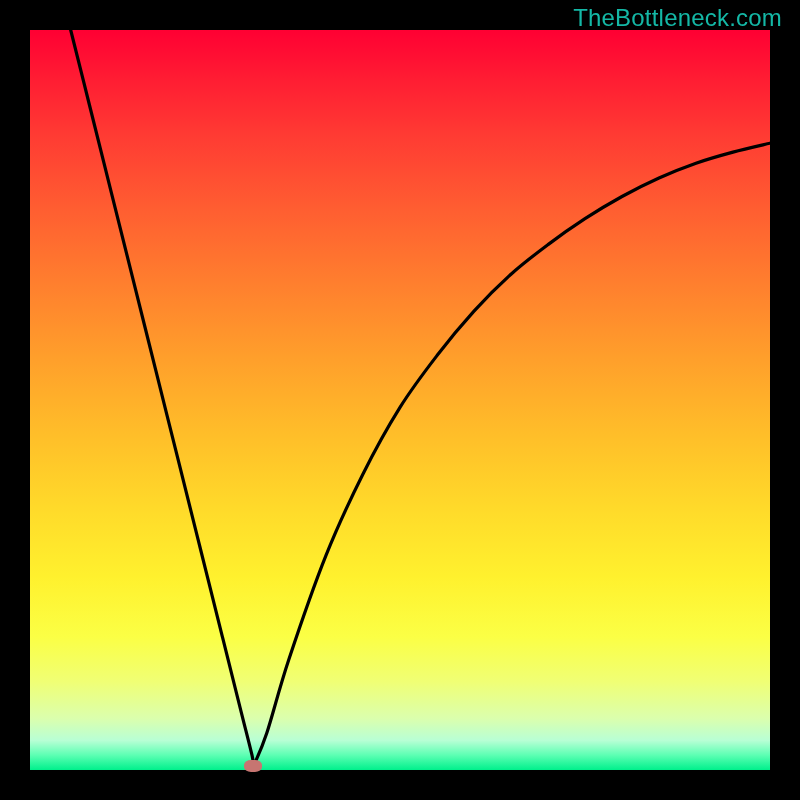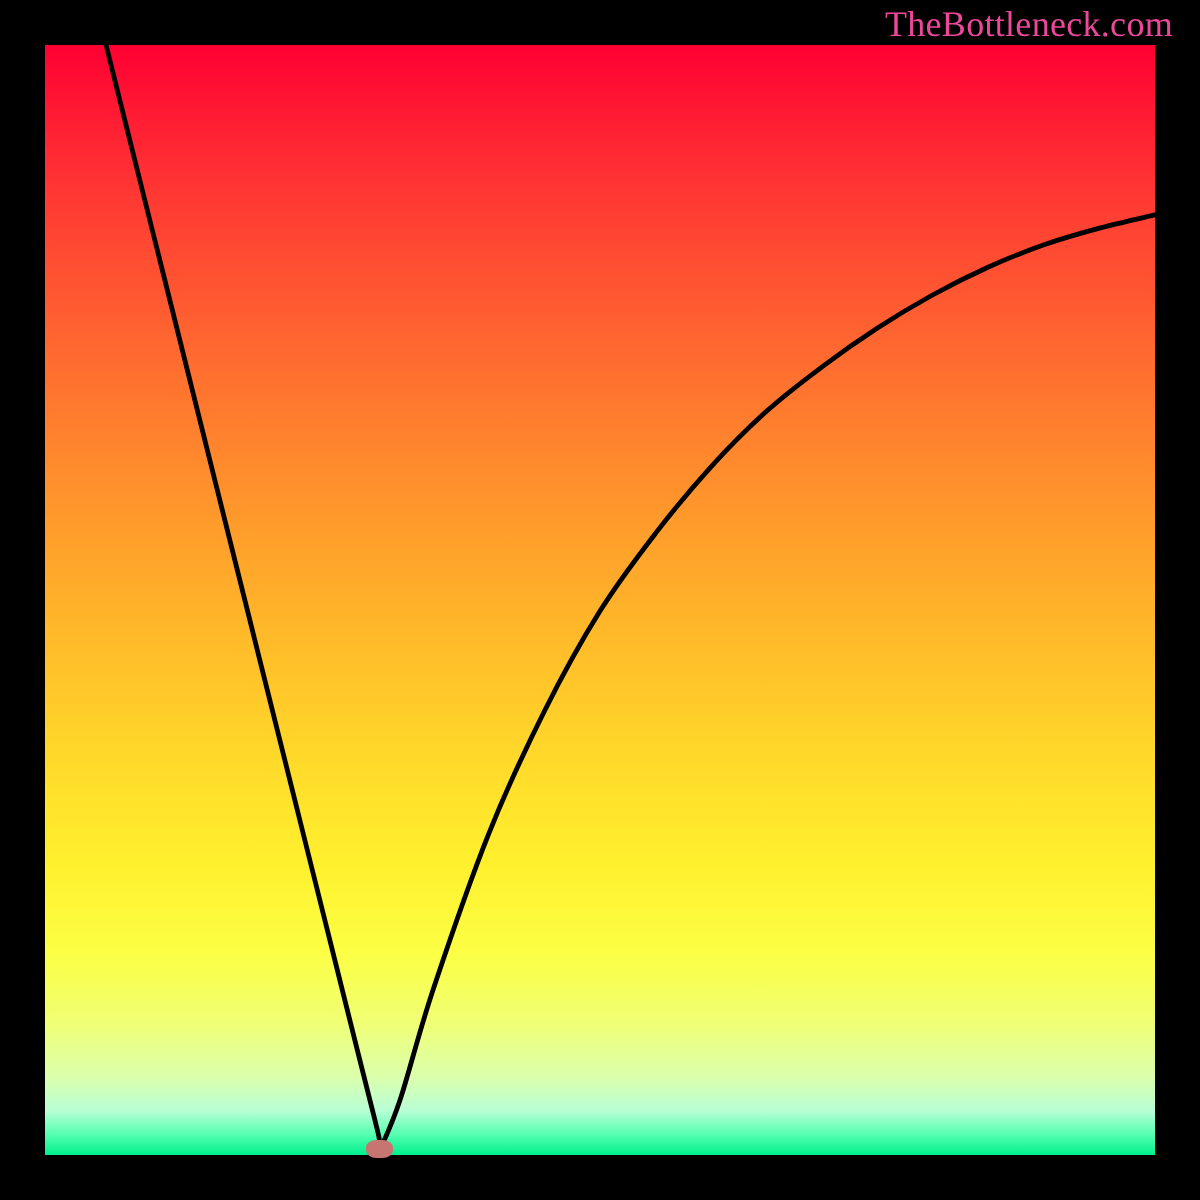--- a/index.html
+++ b/index.html
@@ -13,24 +13,24 @@
   .outer {
     position: relative;
     width: 800px;
     height: 800px;
     background: #000;
   }
   .watermark {
     position: absolute;
     top: 4px;
     right: 18px;
-    font-family: Liberation Serif, serif;
+    font-family: Liberation Sans, sans-serif;
     font-size: 24px;
     font-weight: 500;
-    color: #ec4899;
+    color: #14b8a6;
     letter-spacing: 0.2px;
   }
   .plot {
     position: absolute;
     left: 30px;
     top: 30px;
     width: 740px;
     height: 740px;
     background: linear-gradient(to bottom,
       #ff0033 0%,

